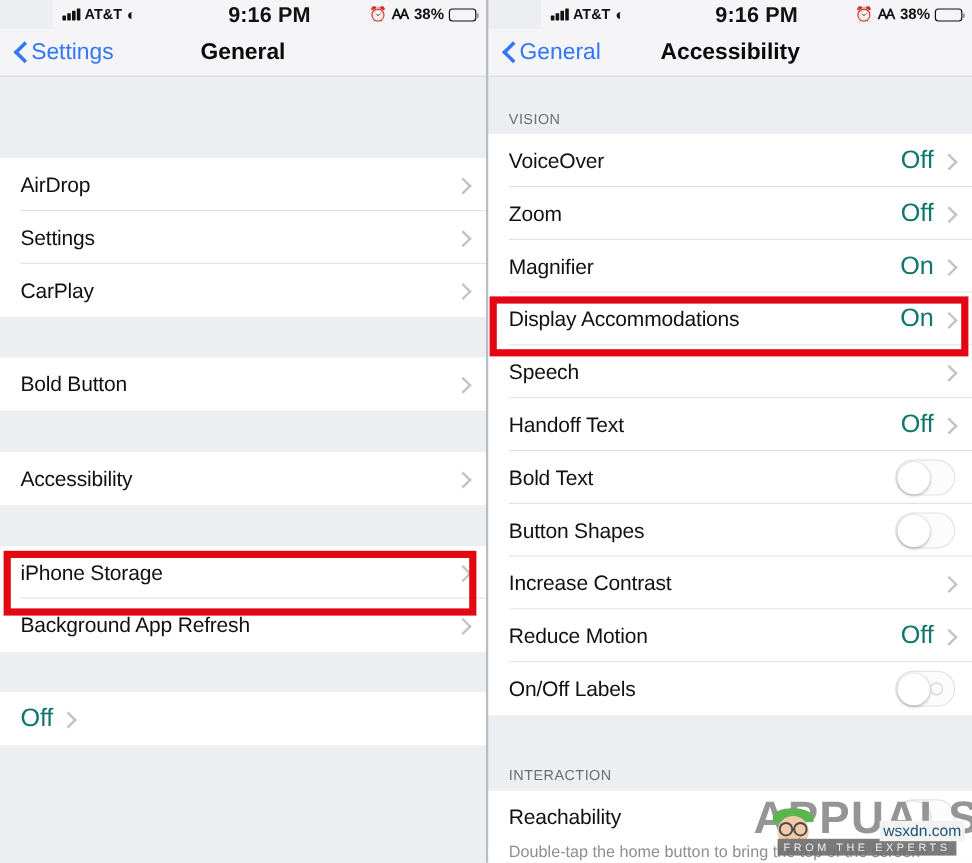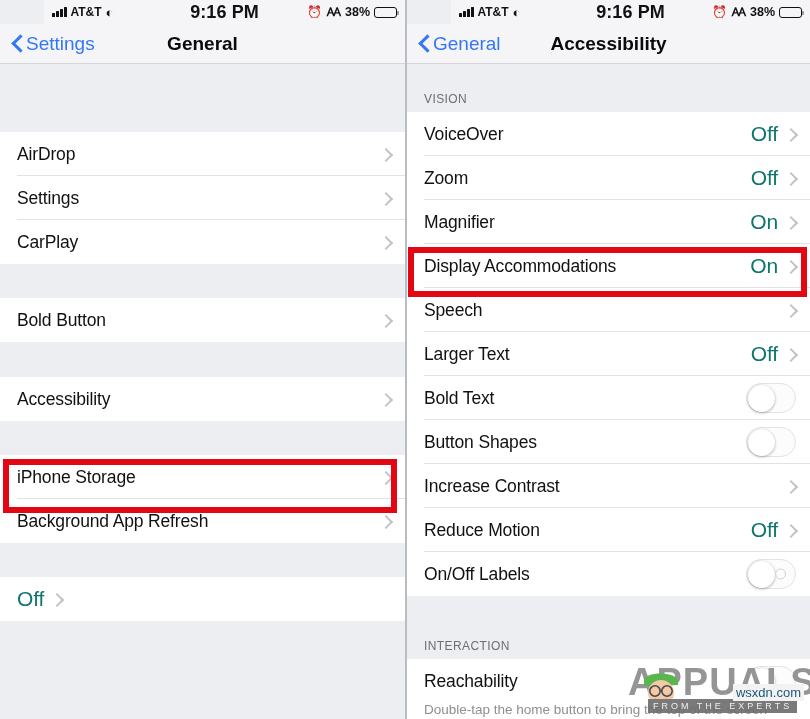--- a/index.html
+++ b/index.html
@@ -344,21 +344,21 @@
         <div class="row sep">
           <span class="row-label">Display Accommodations</span>
           <span class="row-value">On</span>
           <span class="chev"></span>
         </div>
         <div class="row sep">
           <span class="row-label">Speech</span>
           <span class="chev"></span>
         </div>
         <div class="row sep">
-          <span class="row-label">Larger Text</span>
+          <span class="row-label">Handoff Text</span>
           <span class="row-value">Off</span>
           <span class="chev"></span>
         </div>
         <div class="row sep">
           <span class="row-label">Bold Text</span>
           <span class="toggle">
               <span class="knob"></span>
             </span>
         </div>
         <div class="row sep">

